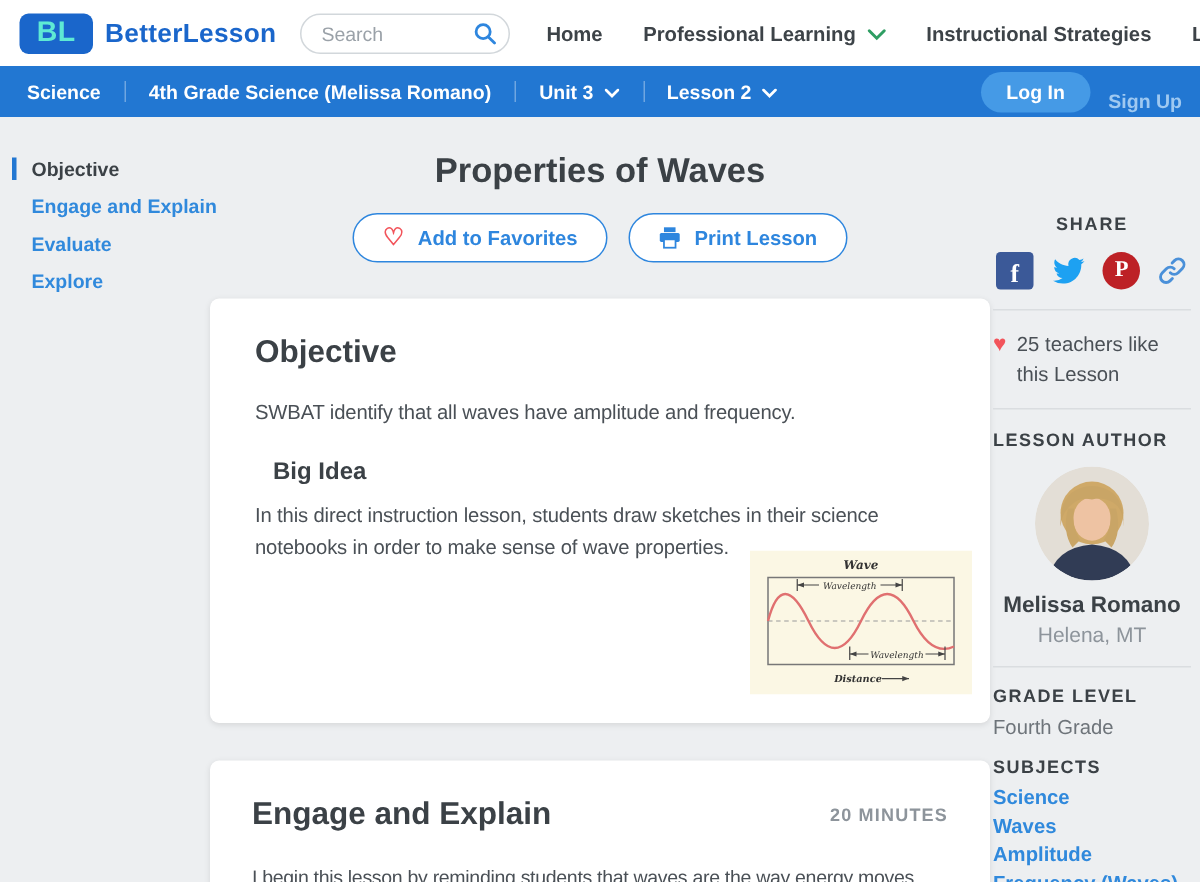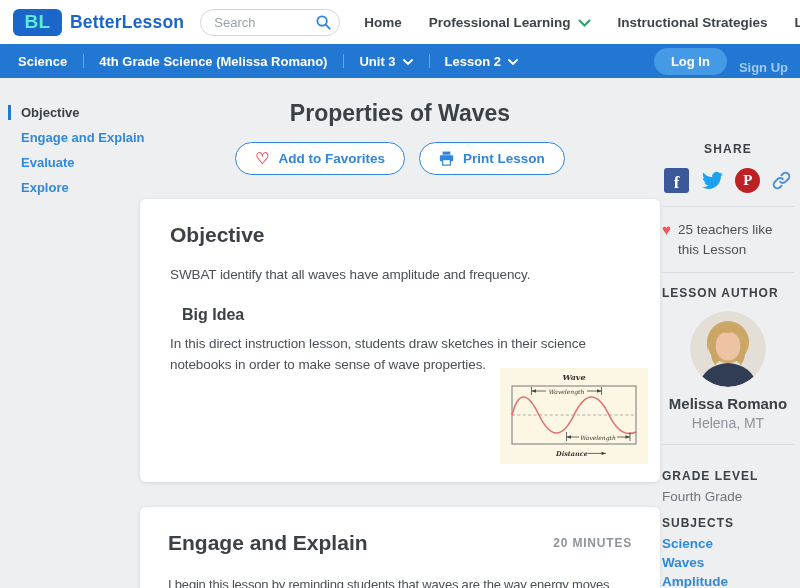--- a/index.html
+++ b/index.html
@@ -86,21 +86,21 @@
   .hr { border-top:1px solid #dadde0; margin:13px 0; }
   .likes { display:flex; gap:7px; font-size:13.5px; color:#4a5056; line-height:1.45; }
   .likes .heart-solid { color:#f2545b; font-size:15px; line-height:1.3; }
   .likes-text { width:102px; }
   .author-label, .meta-label { font-size:12px; font-weight:800; color:#3b4146; letter-spacing:1px; }
   .author-label { }
   .avatar { width:76px; height:76px; border-radius:50%; overflow:hidden; margin:11px auto 8px; }
   .author-name { text-align:center; font-size:15px; font-weight:800; color:#3b4146; }
   .author-loc { text-align:center; font-size:14px; color:#8d949b; margin-top:3px; }
   .grade-value { font-size:13.5px; color:#6e747a; margin-top:6px; }
-  .meta-label.grade { margin-top:24px; }
+  .meta-label.grade { margin-top:12px; }
   .meta-label.subjects { margin-top:12px; }
   .subject-list { margin-top:5px; }
   .subject-link { display:block; font-size:13.5px; font-weight:bold; color:#3089dc;
                   line-height:18.8px; cursor:pointer; white-space:nowrap; }
 </style>
 </head>
 <body>
 
 <div class="header">
   <div class="logo-box">BL</div>

